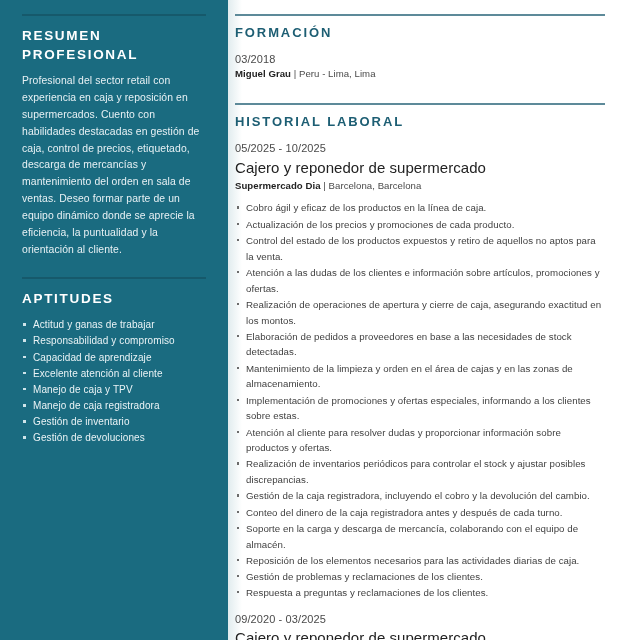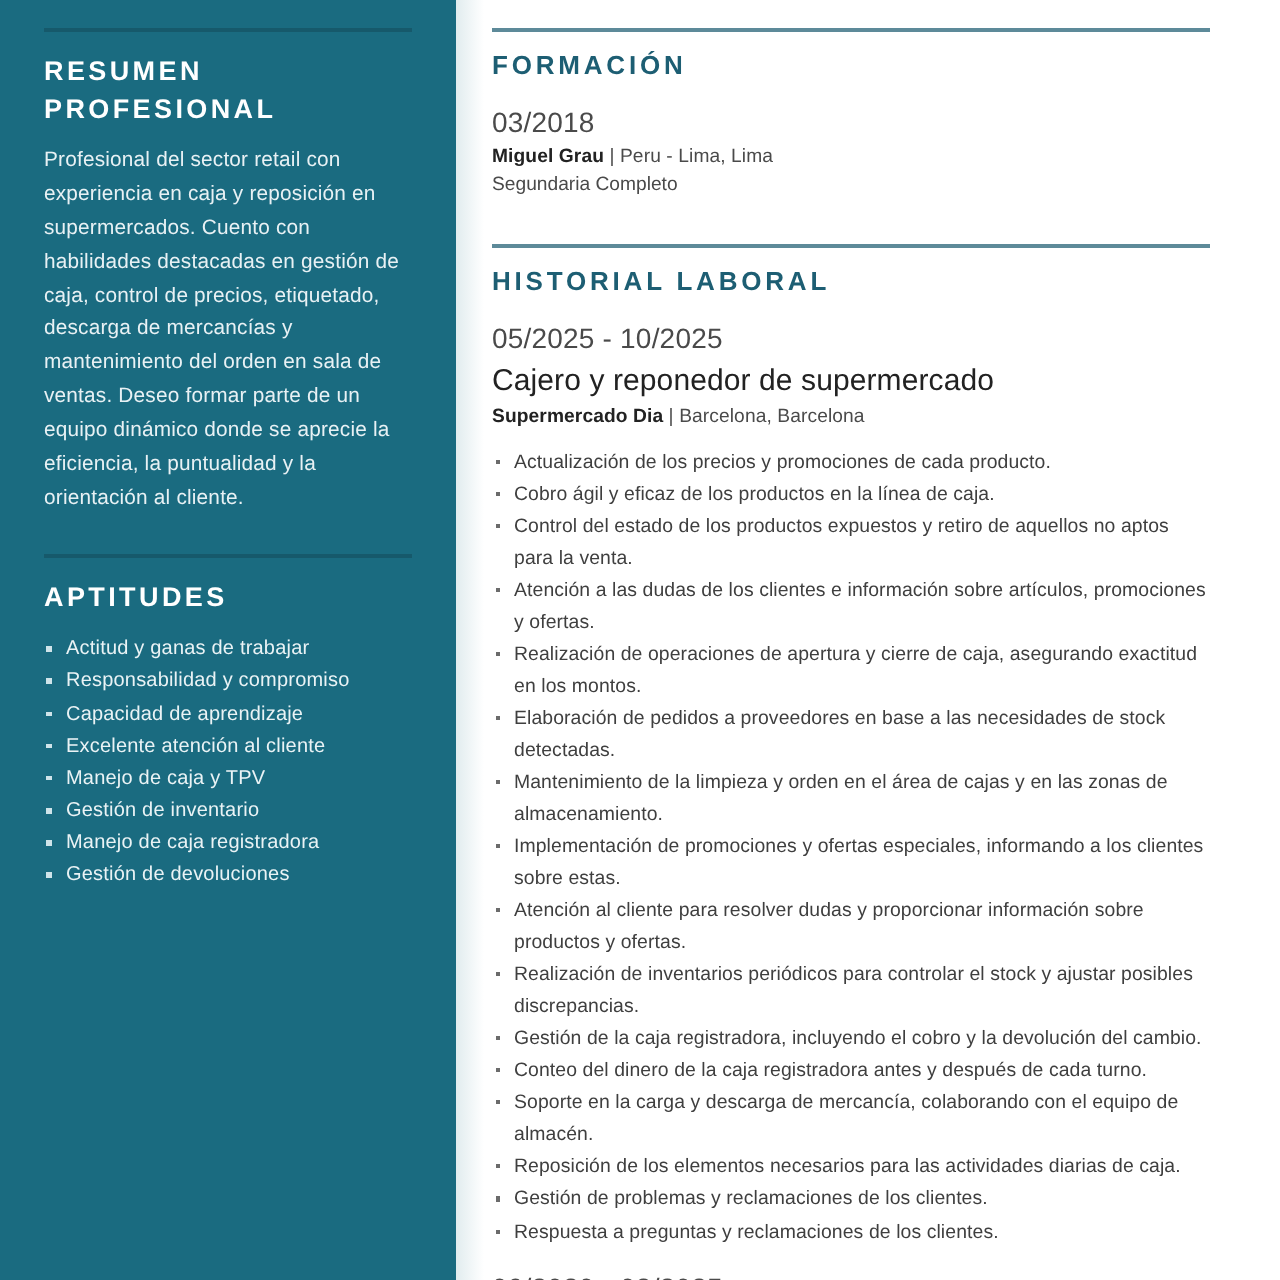--- a/index.html
+++ b/index.html
@@ -89,21 +89,21 @@
     top: 6px;
     width: 2.5px;
     height: 2.5px;
     background: #cfe4ea;
   }
 
   
   .main {
     flex: 1;
     box-sizing: border-box;
-    padding: 14px 35px 0 18px;
+    padding: 14px 35px 0 7px;
     position: relative;
     color: #3b3b3b;
   }
   .main-rule {
     height: 1.6px;
     background: #5d8a99;
     margin: 0 0 9px 0;
   }
   .main-rule.gap {
     margin-top: 22px;
@@ -113,21 +113,21 @@
     font-weight: bold;
     letter-spacing: 1.9px;
     color: #1d5e73;
     margin: 0 0 11px 0;
     text-transform: uppercase;
   }
   .entry {
     margin-bottom: 10px;
   }
   .entry-date {
-    font-size: 14px;
+    font-size: 11px;
     line-height: 1.5;
     color: #4a4a4a;
     letter-spacing: 0.1px;
   }
   .entry-title {
     font-size: 15px;
     font-weight: normal;
     line-height: 1.5;
     color: #222222;
     letter-spacing: 0.05px;
@@ -183,50 +183,49 @@
     <p class="side-para">Profesional del sector retail con experiencia en caja y reposición en supermercados. Cuento con habilidades destacadas en gestión de caja, control de precios, etiquetado, descarga de mercancías y mantenimiento del orden en sala de ventas. Deseo formar parte de un equipo dinámico donde se aprecie la eficiencia, la puntualidad y la orientación al cliente.</p>
 
     <div class="side-rule second"></div>
     <h2 class="side-heading">APTITUDES</h2>
     <ul class="side-list" id="skills-list">
         <li>Actitud y ganas de trabajar</li>
         <li>Responsabilidad y compromiso</li>
         <li>Capacidad de aprendizaje</li>
         <li>Excelente atención al cliente</li>
         <li>Manejo de caja y TPV</li>
+        <li>Manejo de caja registradora</li>
         <li>Gestión de inventario</li>
-        <li>Manejo de caja registradora</li>
         <li>Gestión de devoluciones</li>
       </ul>
 
   </aside>
   <div class="sidebar-shadow"></div>
 
   <main class="main">
 
     <div class="main-rule"></div>
     <h2 class="main-heading">FORMACIÓN</h2>
     <div id="education-entries">
         <div class="entry">
           <div class="entry-date">03/2018</div>
           <div class="entry-org"><b>Miguel Grau</b><span> | </span><span>Peru - Lima, Lima</span></div>
-          <div class="entry-sub">Segundaria Completo</div>
         </div>
       </div>
 
     <div class="main-rule gap"></div>
     <h2 class="main-heading">HISTORIAL LABORAL</h2>
     <div id="experience-entries">
         <div class="entry">
           <div class="entry-date">05/2025 - 10/2025</div>
           <div class="entry-title">Cajero y reponedor de supermercado</div>
           <div class="entry-org"><b>Supermercado Dia</b><span> | </span><span>Barcelona, Barcelona</span></div>
           <ul class="job-list">
+            <li>Cobro ágil y eficaz de los productos en la línea de caja.</li>
             <li>Actualización de los precios y promociones de cada producto.</li>
-            <li>Cobro ágil y eficaz de los productos en la línea de caja.</li>
             <li>Control del estado de los productos expuestos y retiro de aquellos no aptos para la venta.</li>
             <li>Atención a las dudas de los clientes e información sobre artículos, promociones y ofertas.</li>
             <li>Realización de operaciones de apertura y cierre de caja, asegurando exactitud en los montos.</li>
             <li>Elaboración de pedidos a proveedores en base a las necesidades de stock detectadas.</li>
             <li>Mantenimiento de la limpieza y orden en el área de cajas y en las zonas de almacenamiento.</li>
             <li>Implementación de promociones y ofertas especiales, informando a los clientes sobre estas.</li>
             <li>Atención al cliente para resolver dudas y proporcionar información sobre productos y ofertas.</li>
             <li>Realización de inventarios periódicos para controlar el stock y ajustar posibles discrepancias.</li>
             <li>Gestión de la caja registradora, incluyendo el cobro y la devolución del cambio.</li>
             <li>Conteo del dinero de la caja registradora antes y después de cada turno.</li>

